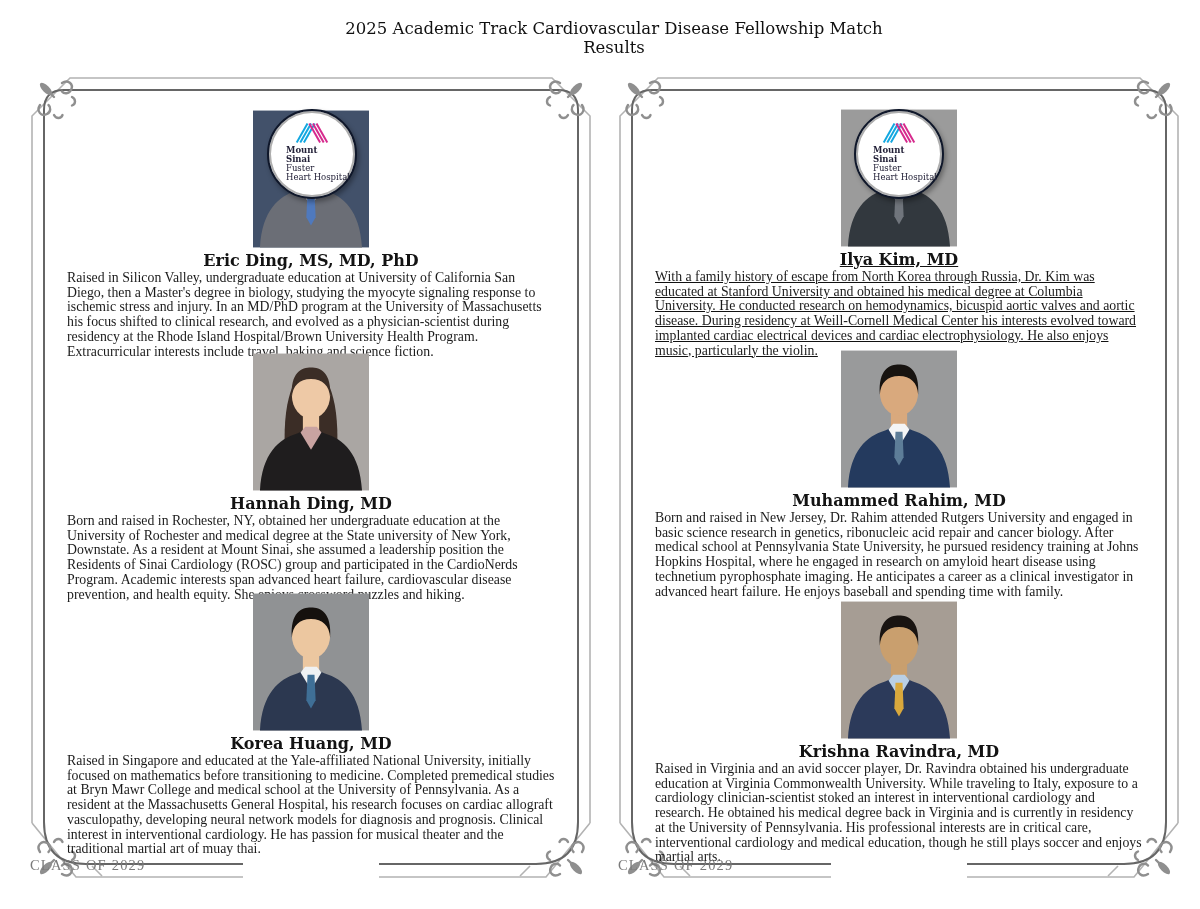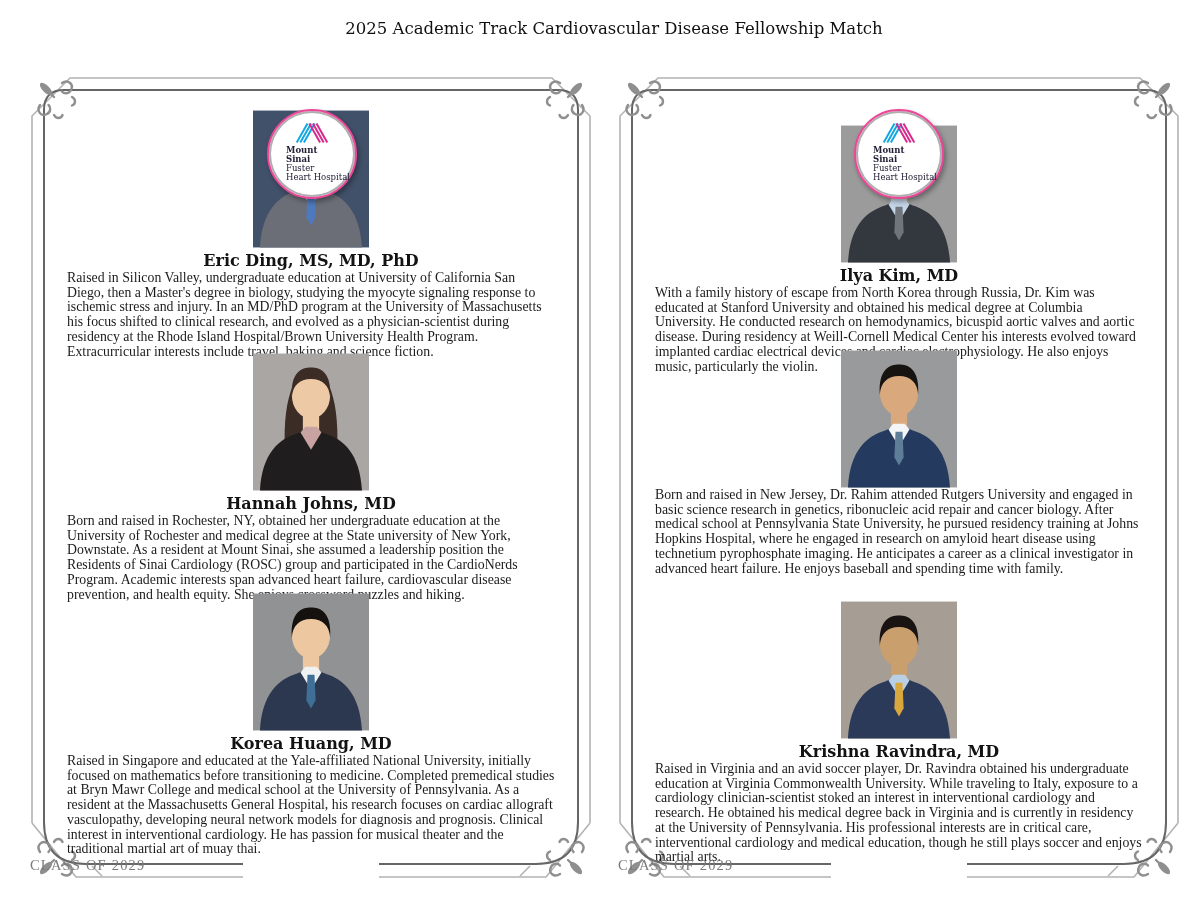--- a/index.html
+++ b/index.html
@@ -15,40 +15,40 @@
   #page1{left:30px;} #page2{left:618px;}
   .frame-svg{position:absolute;left:0;top:0;width:562px;height:803px;overflow:visible;z-index:1;}
   .f-outer{stroke:var(--frame_outer);stroke-width:1.6;fill:none;}
   .f-inner{stroke:var(--frame_inner);stroke-width:2;fill:none;}
   .f-tick{stroke:var(--frame_outer);stroke-width:1.6;fill:none;}
   .orn-line{stroke:var(--ornament);stroke-width:2.4;fill:none;stroke-linecap:round;}
   .orn-fill{fill:var(--ornament);}
 
   
   .logo{position:absolute;top:32px;width:86px;height:86px;border-radius:50%;background:#fff;z-index:7;
-        border:2px solid #ec4899;
+        border:2px solid #0f172a;
         box-shadow:2px 3px 5px rgba(0,0,0,0.35), inset 0 0 0 2px #aeaeae;}
   #logo1{left:237px;} #logo2{left:236px;}
   .logo-mark{display:block;margin:8px auto 0 auto;}
   .logo-text{padding-left:17px;font-size:8.5px;line-height:9px;color:#232138;text-align:left;
              font-family:"DejaVu Serif",serif;}
   .lt-b{font-weight:bold;}
 
   
   .fellow{position:absolute;left:0;width:100%;text-align:center;z-index:3;}
   .photo{width:116px;height:138px;margin:0 auto;}
   .photo svg{display:block;width:116px;height:138px;}
   .name{font-size:16px;font-weight:bold;margin:3px 0 1px 0;color:#131313;
         font-family:"DejaVu Serif",serif;}
   .bio{width:488px;margin:0 auto;text-align:left;font-size:13.8px;line-height:14.7px;color:#1b1b1b;
        font-family:"Liberation Serif",serif;}
   #page1 .fellow:nth-of-type(1){top:33px;}
   #page1 .fellow:nth-of-type(2){top:276px;}
   #page1 .fellow:nth-of-type(3){top:516px;}
-  #page2 .fellow:nth-of-type(1){top:48px;}
+  #page2 .fellow:nth-of-type(1){top:32px;text-decoration:underline;}
   #page2 .fellow:nth-of-type(2){top:273px;}
   #page2 .fellow:nth-of-type(3){top:524px;}
 
   
   .footer-label{position:absolute;top:780px;left:0;right:0;text-align:left;z-index:3;
                 font-family:"Liberation Serif",serif;font-size:14.5px;letter-spacing:1.2px;
                 color:var(--footer_text);}
 </style>
 </head>
 <body>
@@ -63,20 +63,21 @@
       <path d="M -17,5 C -21,11 -16,17 -10,14 C -6,12 -6,7 -8.5,5" class="orn-line"></path>
       <path d="M -3,15 C -1,19 4,19 5.5,15" class="orn-line"></path>
     </g>
   </defs>
 </svg>
 
 <div id="canvas">
 
   <div class="doc-title">
     <div>2025 Academic Track Cardiovascular Disease Fellowship Match</div>
+    <div>Results</div>
   </div>
 
   <div class="page" id="page1">
     <svg class="frame-svg" viewBox="0 0 562 803">
       <path class="f-outer" d="M 2,746 L 2,39 L 40,1 L 522,1 L 560,39 L 560,746"></path>
       <path class="f-outer" d="M 2,746 L 46,800 L 213,800"></path>
       <path class="f-outer" d="M 560,746 L 516,800 L 349,800"></path>
       <path class="f-inner" d="M 213,787 L 56,787 Q 14,787 14,745 L 14,33 Q 14,13 34,13 L 528,13 Q 548,13 548,33 L 548,745 Q 548,787 506,787 L 349,787"></path>
       <path class="f-tick" d="M 62,789 L 72,799"></path>
       <path class="f-tick" d="M 500,789 L 490,799"></path>
@@ -128,21 +129,21 @@
           <rect x="0" y="0" width="100" height="118" fill="#aaa6a3"></rect>
           <path d="M 28,92 C 24,40 36,14 50,14 C 64,14 76,40 72,92 Z" fill="#3b2d26"></path>
           <rect x="43" y="44" width="14" height="24" fill="#eec9a6"></rect>
           <path d="M 6,118 C 8,86 22,74 38,69 L 45,66 L 55,66 L 62,69 C 78,74 92,86 94,118 Z" fill="#1f1d1e"></path>
           <path d="M 41,68 L 50,83 L 59,68 L 55,63 L 45,63 Z" fill="#c9a3a1"></path>
           <path d="M 47,70 L 53,70 L 54,92 L 50,99 L 46,92 Z" fill="none"></path>
           <ellipse cx="50" cy="36" rx="16.5" ry="20" fill="#eec9a6"></ellipse>
           <path d="M 33.5,38 C 32,16 42,12 50,12 C 58,12 68,16 66.5,38 C 66,28 60,22 50,22 C 40,22 34,28 33.5,38 Z" fill="#3b2d26"></path>
         </svg>
       </div>
-      <h2 class="name">Hannah Johns, MD</h2>
+      <h2 class="name">Hannah Ding, MD</h2>
       <p class="bio">Born and raised in Rochester, NY, obtained her undergraduate education at the University of Rochester and medical degree at the State university of New York, Downstate. As a resident at Mount Sinai, she assumed a leadership position the Residents of Sinai Cardiology (ROSC) group and participated in the CardioNerds Program. Academic interests span advanced heart failure, cardiovascular disease prevention, and health equity. She enjoys crossword puzzles and hiking.</p>
     </section>
 
     <section class="fellow">
       <div class="photo">
         <svg viewBox="0 0 100 118">
           <rect x="0" y="0" width="100" height="118" fill="#909294"></rect>
           <path d="M 28,92 C 24,40 36,14 50,14 C 64,14 76,40 72,92 Z" fill="none"></path>
           <rect x="43" y="44" width="14" height="24" fill="#ecc7a0"></rect>
           <path d="M 6,118 C 8,86 22,74 38,69 L 45,66 L 55,66 L 62,69 C 78,74 92,86 94,118 Z" fill="#2c3850"></path>
@@ -215,20 +216,21 @@
           <rect x="0" y="0" width="100" height="118" fill="#999a9b"></rect>
           <path d="M 28,92 C 24,40 36,14 50,14 C 64,14 76,40 72,92 Z" fill="none"></path>
           <rect x="43" y="44" width="14" height="24" fill="#d9a97d"></rect>
           <path d="M 6,118 C 8,86 22,74 38,69 L 45,66 L 55,66 L 62,69 C 78,74 92,86 94,118 Z" fill="#243a5e"></path>
           <path d="M 41,68 L 50,83 L 59,68 L 55,63 L 45,63 Z" fill="#f4f5f6"></path>
           <path d="M 47,70 L 53,70 L 54,92 L 50,99 L 46,92 Z" fill="#5d7d98"></path>
           <ellipse cx="50" cy="36" rx="16.5" ry="20" fill="#d9a97d"></ellipse>
           <path d="M 33.5,38 C 32,16 42,12 50,12 C 58,12 68,16 66.5,38 C 66,28 60,22 50,22 C 40,22 34,28 33.5,38 Z" fill="#171310"></path>
         </svg>
       </div>
+      <h2 class="name">Muhammed Rahim, MD</h2>
       <p class="bio">Born and raised in New Jersey, Dr. Rahim attended Rutgers University and engaged in basic science research in genetics, ribonucleic acid repair and cancer biology. After medical school at Pennsylvania State University, he pursued residency training at Johns Hopkins Hospital, where he engaged in research on amyloid heart disease using technetium pyrophosphate imaging. He anticipates a career as a clinical investigator in advanced heart failure.  He enjoys baseball and spending time with family.</p>
     </section>
 
     <section class="fellow">
       <div class="photo">
         <svg viewBox="0 0 100 118">
           <rect x="0" y="0" width="100" height="118" fill="#a69d94"></rect>
           <path d="M 28,92 C 24,40 36,14 50,14 C 64,14 76,40 72,92 Z" fill="none"></path>
           <rect x="43" y="44" width="14" height="24" fill="#c99f6e"></rect>
           <path d="M 6,118 C 8,86 22,74 38,69 L 45,66 L 55,66 L 62,69 C 78,74 92,86 94,118 Z" fill="#2c3a5a"></path>

